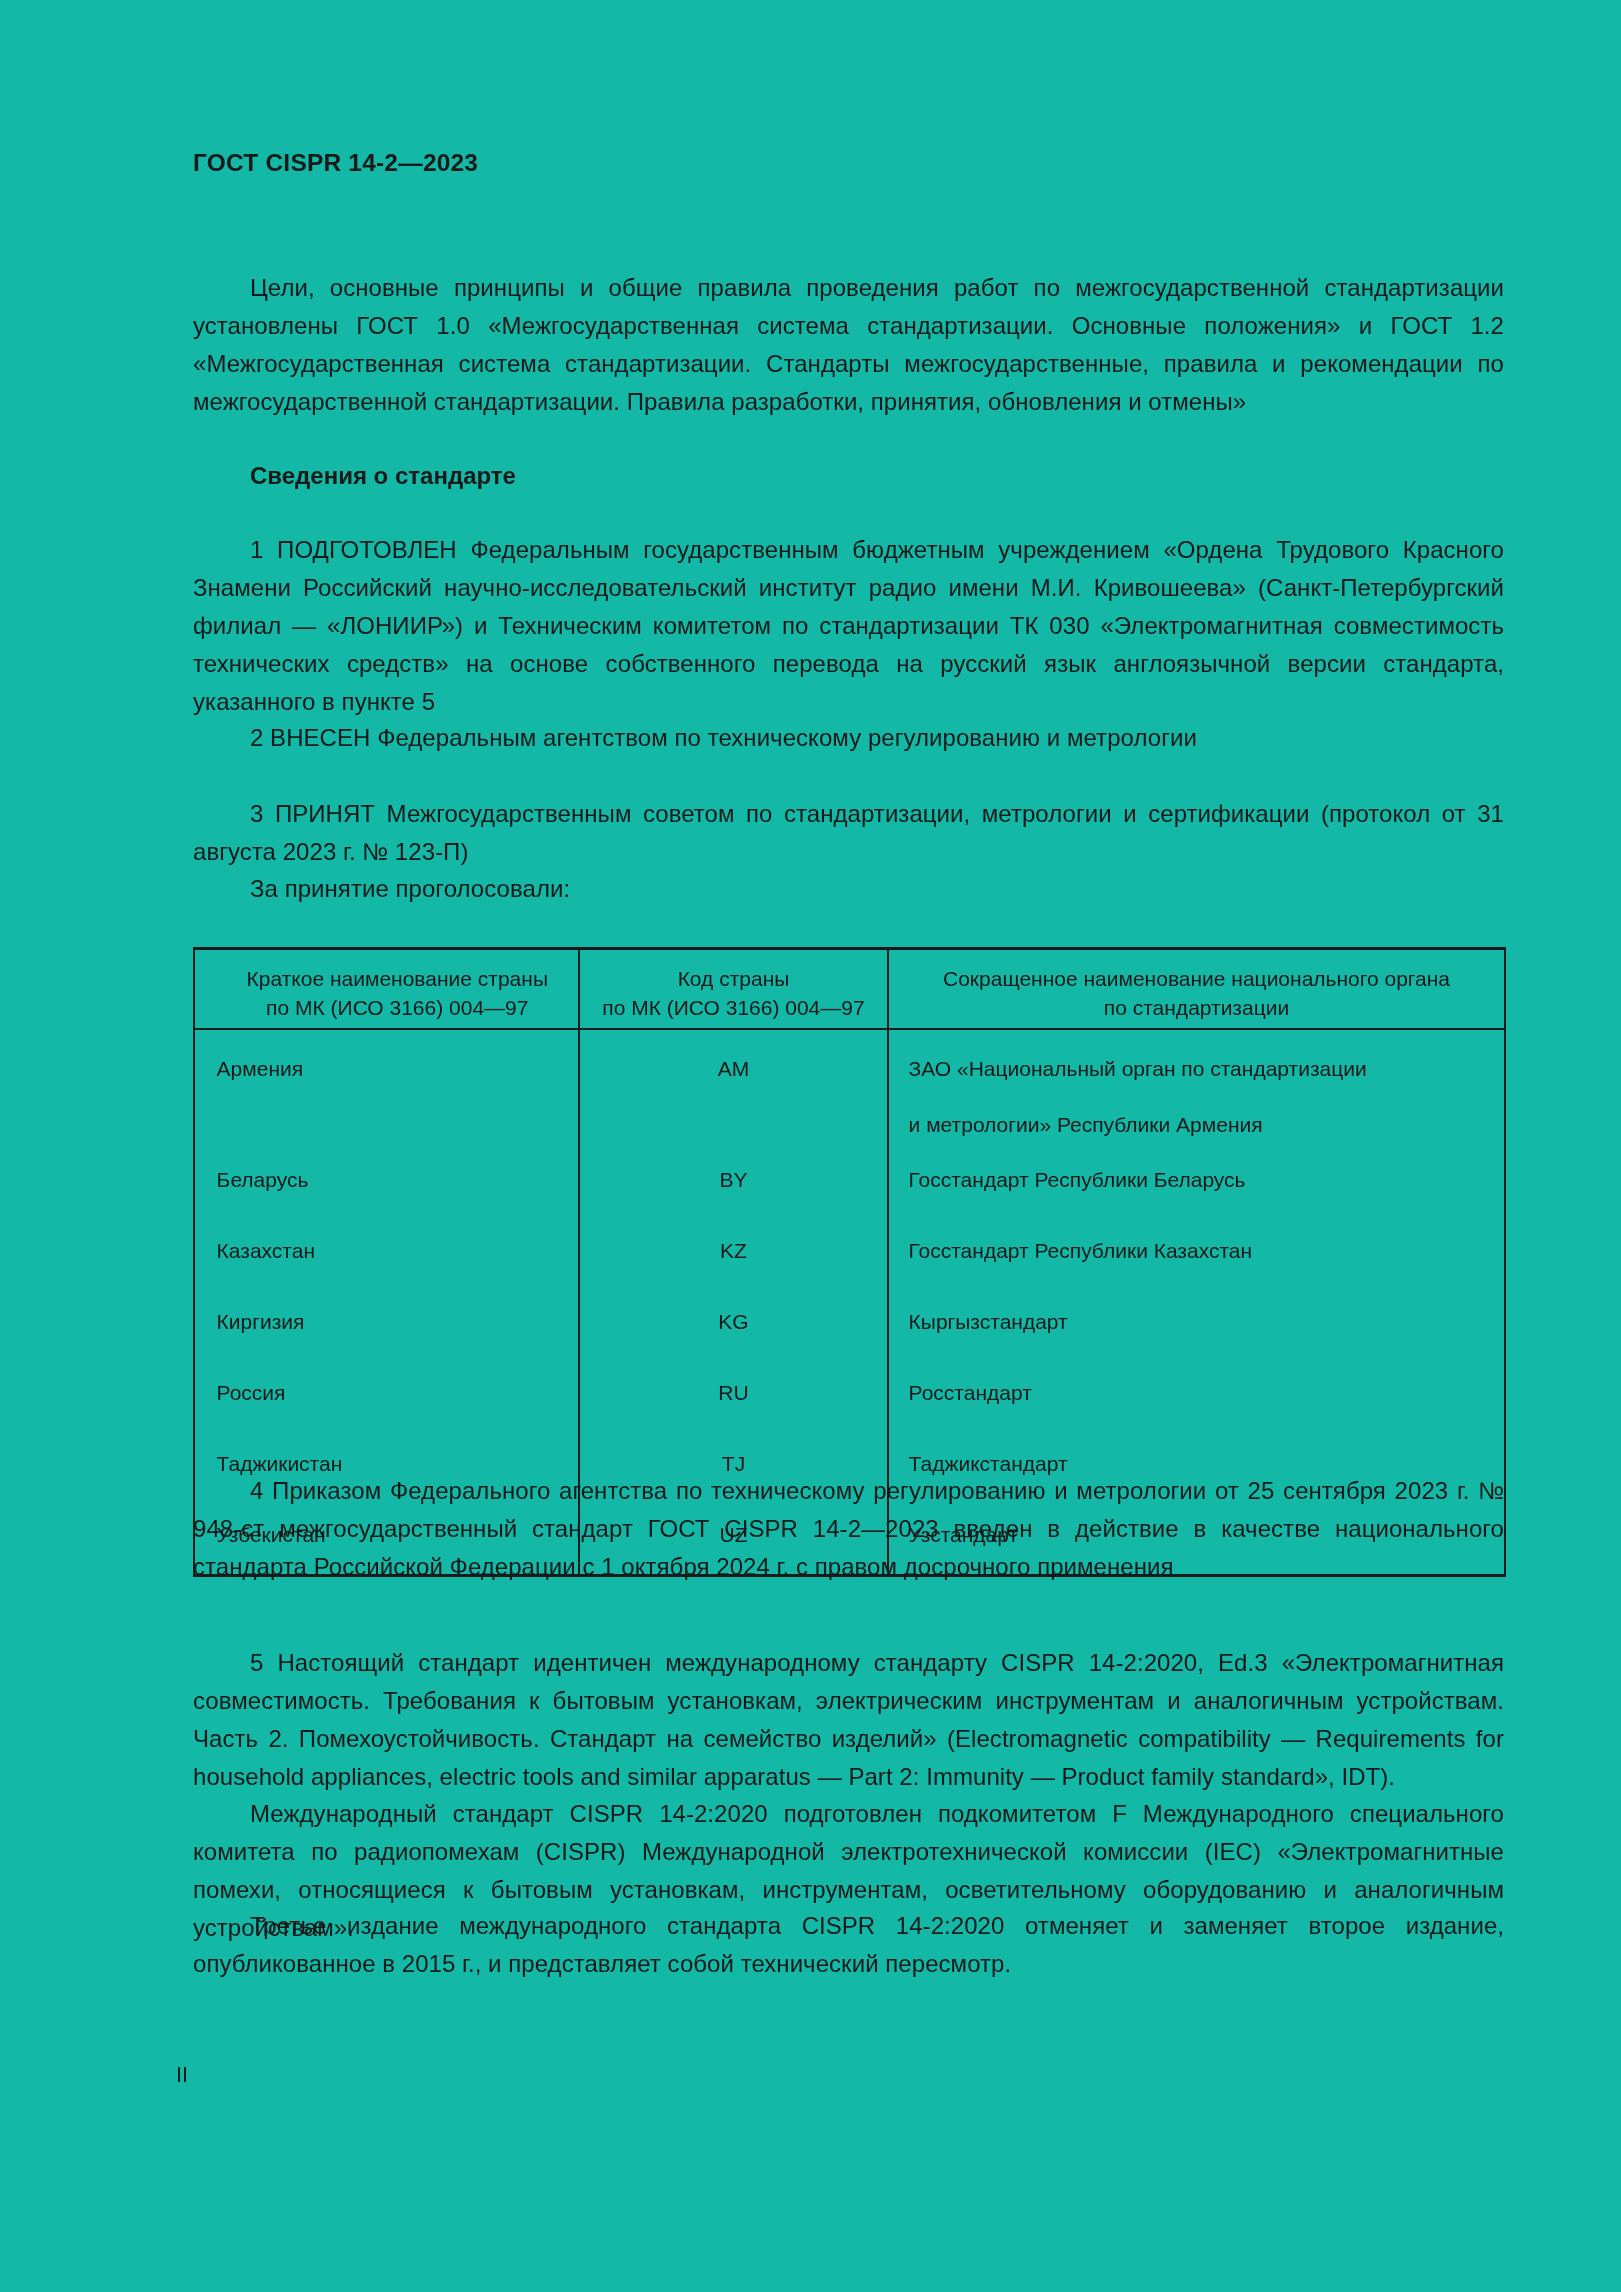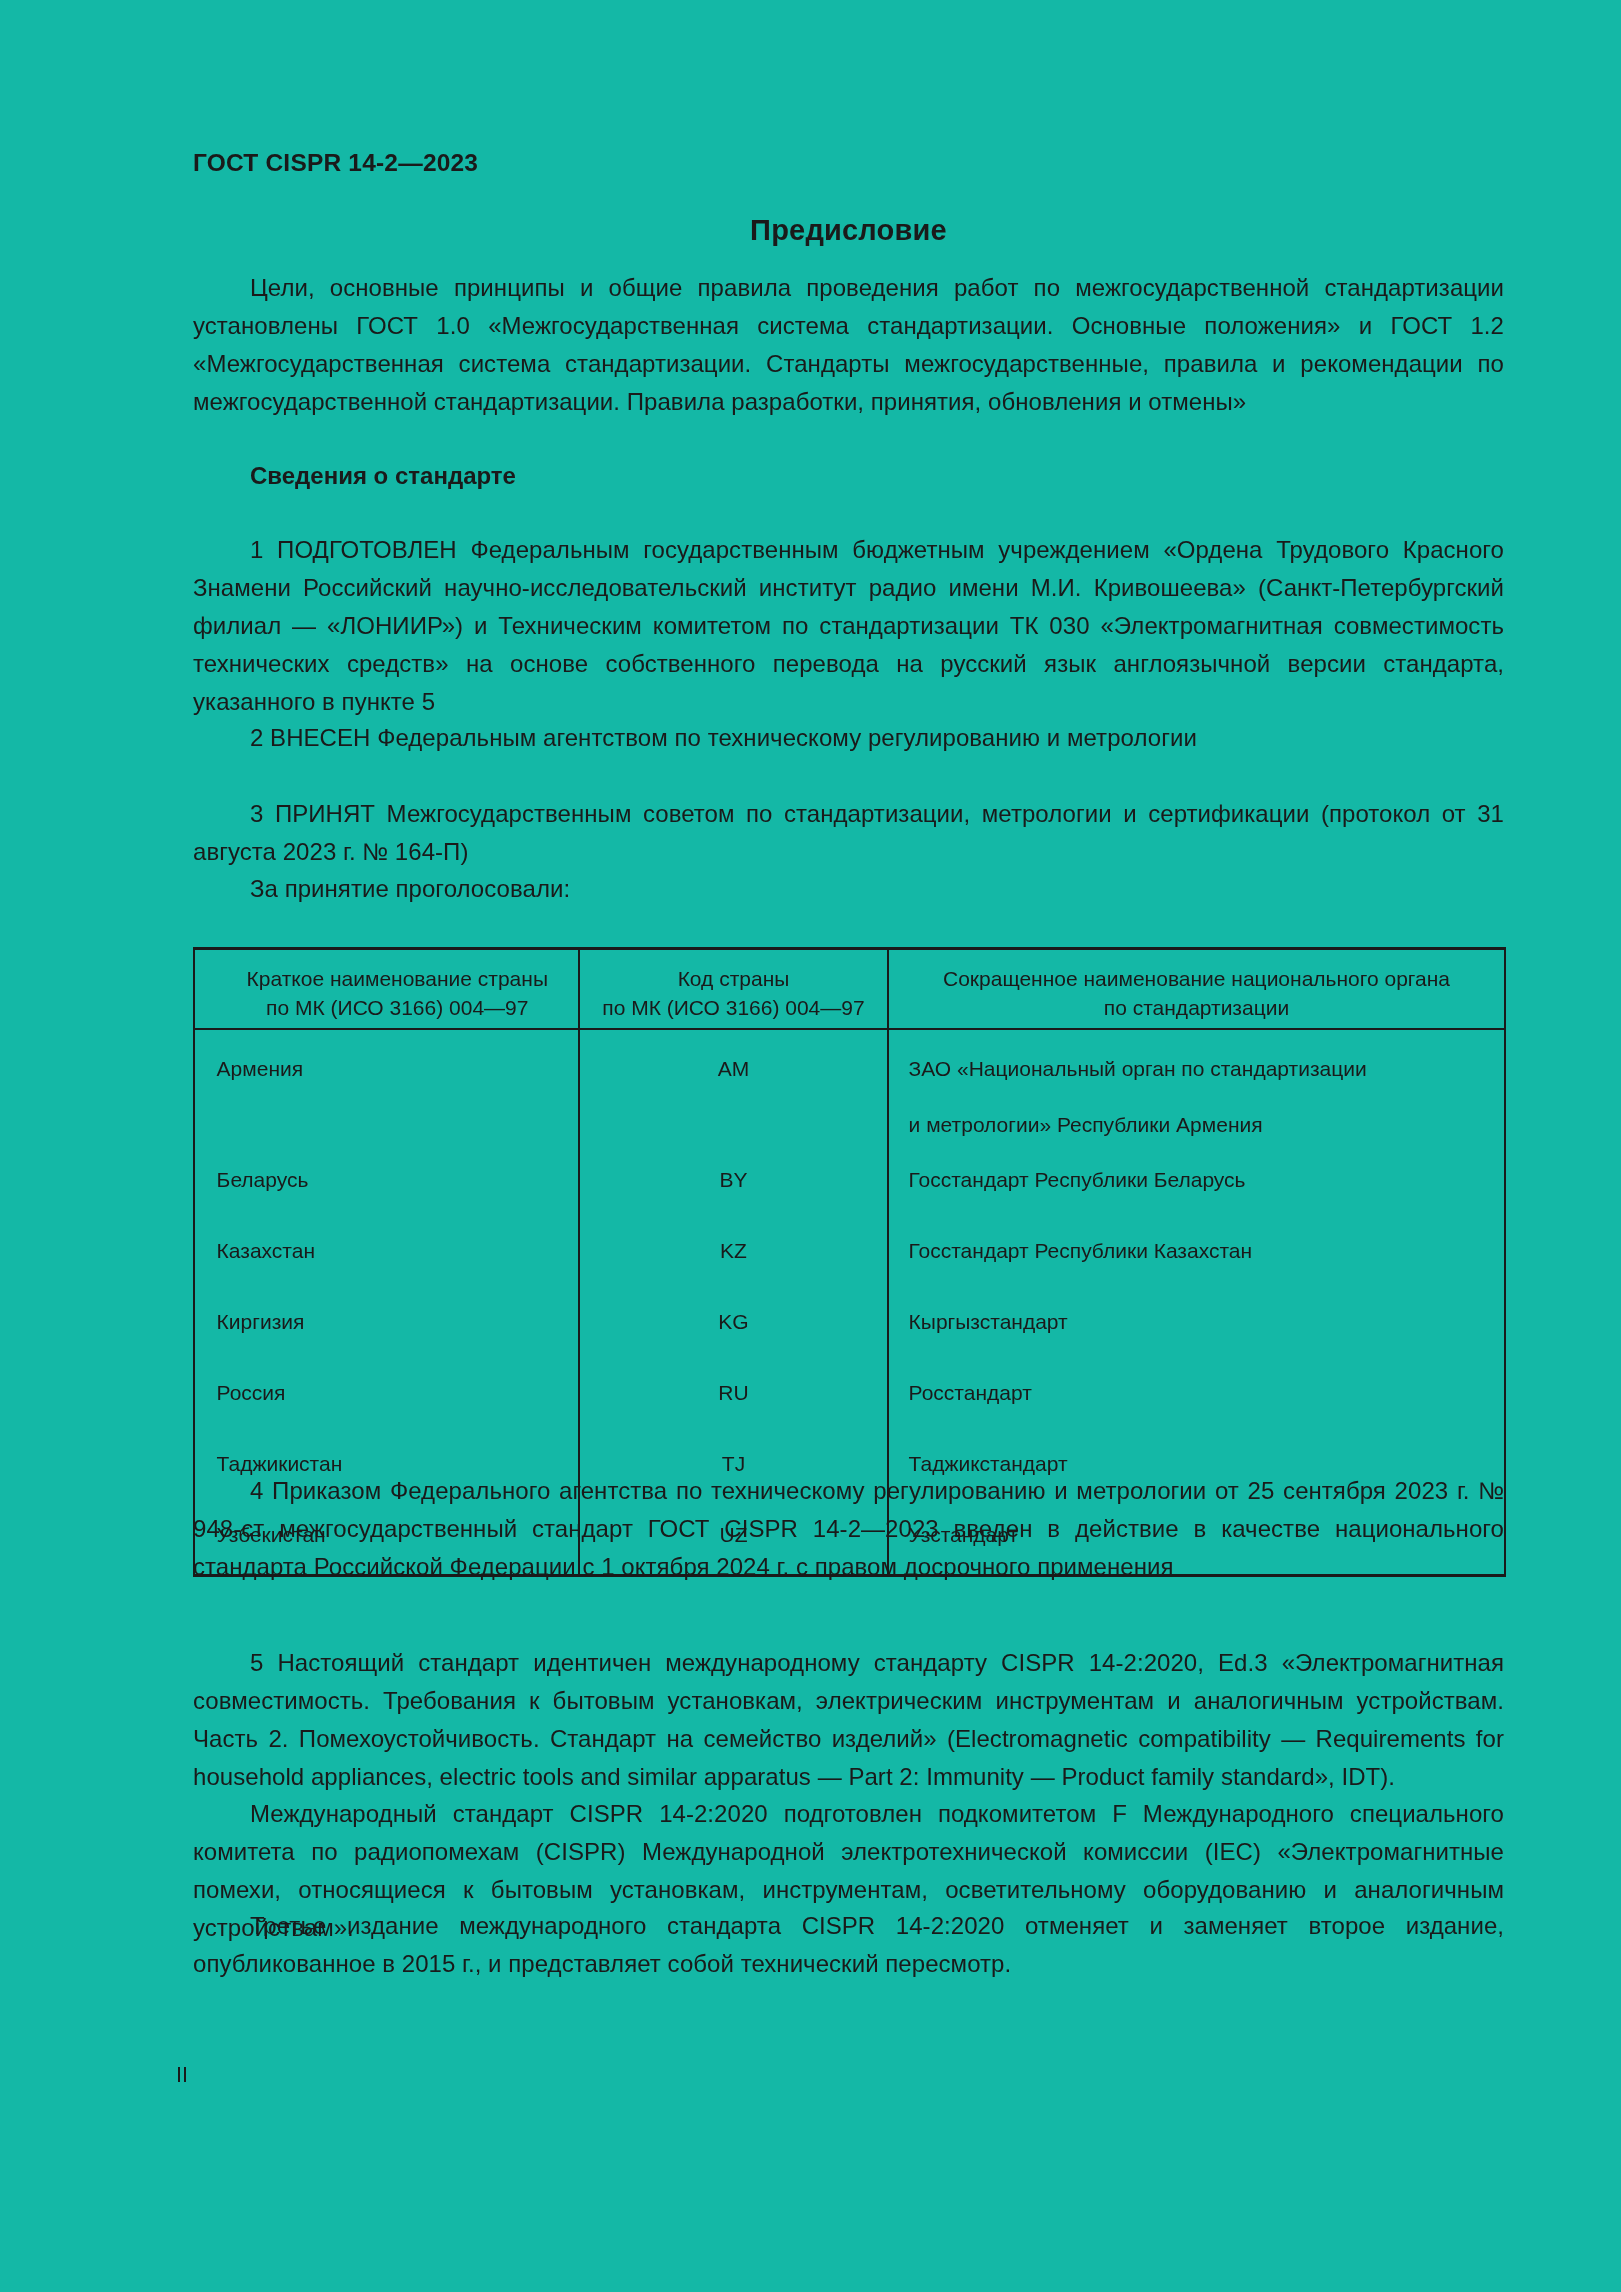--- a/index.html
+++ b/index.html
@@ -122,31 +122,30 @@
     font-size: 21.6px;
   }
 </style>
 </head>
 <body>
 
 <div class="page">
 
   <div class="running-head">ГОСТ CISPR 14-2—2023</div>
 
-  <div class="doc-title">Предисловие</div>
 
   <div class="para indent" style="top:269px;">Цели, основные принципы и общие правила проведения работ по межгосударственной стандартизации установлены ГОСТ 1.0 «Межгосударственная система стандартизации. Основные положения» и ГОСТ 1.2 «Межгосударственная система стандартизации. Стандарты межгосударственные, правила и рекомендации по межгосударственной стандартизации. Правила разработки, принятия, обновления и отмены»</div>
 
   <div class="subhead" style="top:457px;">Сведения о стандарте</div>
 
   <div class="para indent" style="top:531px;">1 ПОДГОТОВЛЕН Федеральным государственным бюджетным учреждением «Ордена Трудового Красного Знамени Российский научно-исследовательский институт радио имени М.И. Кривошеева» (Санкт-Петербургский филиал — «ЛОНИИР») и Техническим комитетом по стандартизации ТК 030 «Электромагнитная совместимость технических средств» на основе собственного перевода на русский язык англоязычной версии стандарта, указанного в пункте 5</div>
 
   <div class="para indent left" style="top:719px;">2 ВНЕСЕН Федеральным агентством по техническому регулированию и метрологии</div>
 
-  <div class="para indent" style="top:795px;">3 ПРИНЯТ Межгосударственным советом по стандартизации, метрологии и сертификации (протокол от 31 августа 2023 г. № 164-П)</div>
+  <div class="para indent" style="top:795px;">3 ПРИНЯТ Межгосударственным советом по стандартизации, метрологии и сертификации (протокол от 31 августа 2023 г. № 123-П)</div>
 
   <div class="para indent left" style="top:870px;">За принятие проголосовали:</div>
 
   <table class="vote-table">
     <thead>
       <tr>
         <th class="col-country">
           <span class="hdr-l1">Краткое наименование страны</span>
           <span class="hdr-l2">по МК (ИСО 3166) 004—97</span>
         </th>

